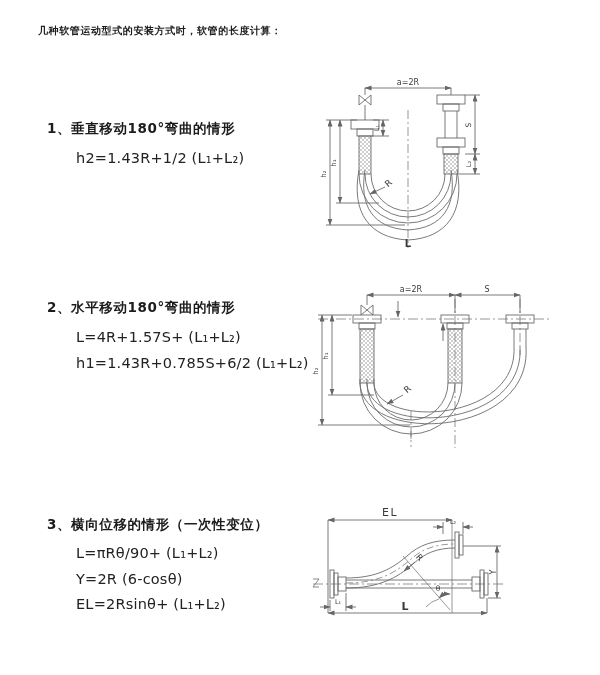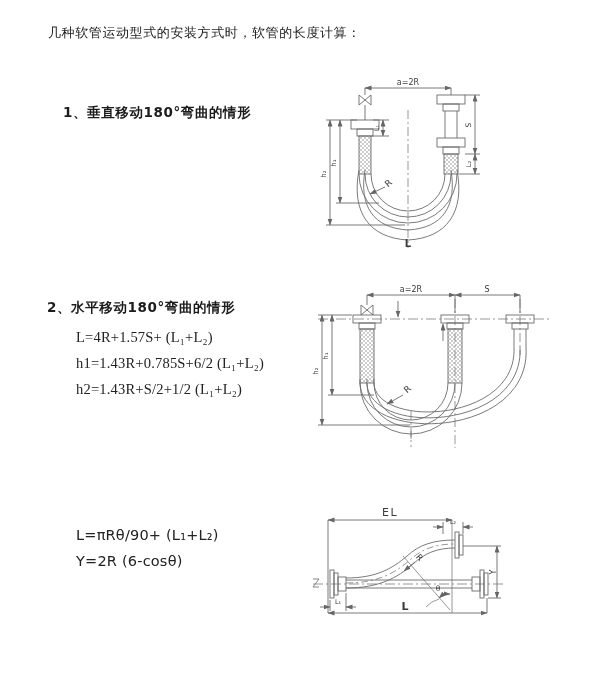--- a/index.html
+++ b/index.html
@@ -2,60 +2,62 @@
 <html><head>
 <meta charset="utf-8">
 <style>
   html,body{margin:0;padding:0;}
   body{
     width:600px;height:675px;position:relative;background:#ffffff;
     font-family:"DejaVu Sans","Liberation Sans",sans-serif;color:#1c1c1c;
     overflow:hidden;
   }
   .page-title{
-    position:absolute;left:48px;top:24px;
-    font-size:13px;font-weight:400;letter-spacing:.6px;white-space:nowrap;
+    position:absolute;left:38px;top:24px;
+    font-size:10px;font-weight:700;letter-spacing:.6px;white-space:nowrap;
   }
   .section{position:absolute;left:47px;white-space:nowrap;}
   .section-heading{font-size:13.5px;font-weight:700;letter-spacing:.6px;margin:0;}
   .formula-list{margin:7px 0 0 29px;}
   .formula-line{margin:0;font-size:14.5px;letter-spacing:.2px;color:#222;}
-  .sec1{top:104px;margin-left:16px;}  .sec1 .formula-line{line-height:27px;}
-  .sec2{top:299px;}  .sec2 .formula-line{line-height:26px;font-family:Liberation Serif, serif;}
+  .sec1{top:120px;}  .sec1 .formula-line{line-height:27px;}
+  .sec2{top:299px;}  .sec2 .formula-line{line-height:26px;}
   .sec3{top:516px;}  .sec3 .formula-line{line-height:25.5px;}
   .diagram{position:absolute;}
   .d1{left:313px;top:70px;}
   .d2{left:310px;top:283px;}
   .d3{left:305px;top:500px;}
   svg text{fill:#3a3a3a;stroke:none;font-family:"DejaVu Sans","Liberation Sans",sans-serif;}
 </style>
 </head>
 <body>
 
 <div class="page-title">几种软管运动型式的安装方式时，软管的长度计算：</div>
 
 <div class="section sec1">
   <p class="section-heading">1、垂直移动180°弯曲的情形</p>
   <div class="formula-list">
+    <p class="formula-line">h2=1.43R+1/2 (L₁+L₂)</p>
   </div>
 </div>
 
 <div class="section sec2">
   <p class="section-heading">2、水平移动180°弯曲的情形</p>
   <div class="formula-list">
     <p class="formula-line">L=4R+1.57S+ (L₁+L₂)</p>
     <p class="formula-line">h1=1.43R+0.785S+6/2 (L₁+L₂)</p>
-    <p class="formula-line">h2=1.43R+S/2+1/2 (L₁+L₂)</p>
   </div>
 </div>
 
 <div class="section sec3">
+  <p class="section-heading">3、横向位移的情形（一次性变位）</p>
   <div class="formula-list">
     <p class="formula-line">L=πRθ/90+ (L₁+L₂)</p>
     <p class="formula-line">Y=2R (6-cosθ)</p>
+    <p class="formula-line">EL=2Rsinθ+ (L₁+L₂)</p>
   </div>
 </div>
 
 <svg class="diagram d1" width="255" height="185" viewBox="0 0 255 185">
   <defs>
     <marker id="ar1" markerWidth="9" markerHeight="7" refX="6.5" refY="2.5" orient="auto-start-reverse" markerUnits="userSpaceOnUse">
       <path d="M0,0 L7,2.5 L0,5 Z" fill="#666"></path>
     </marker>
     <pattern id="br1" width="4" height="4" patternUnits="userSpaceOnUse">
       <path d="M0,4 L4,0 M0,0 L4,4" stroke="#9a9a9a" stroke-width="0.5"></path>

